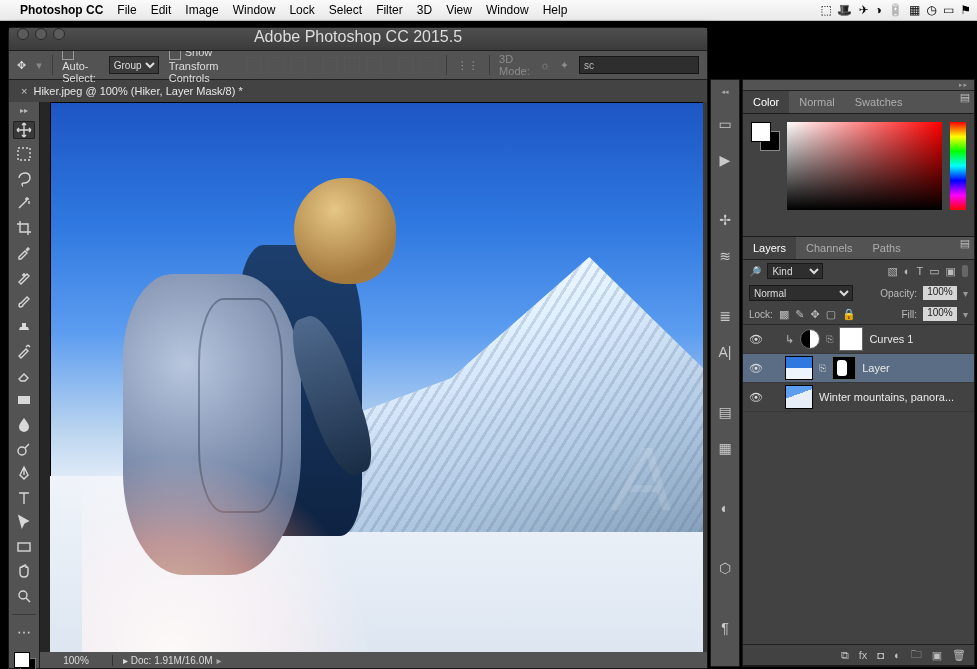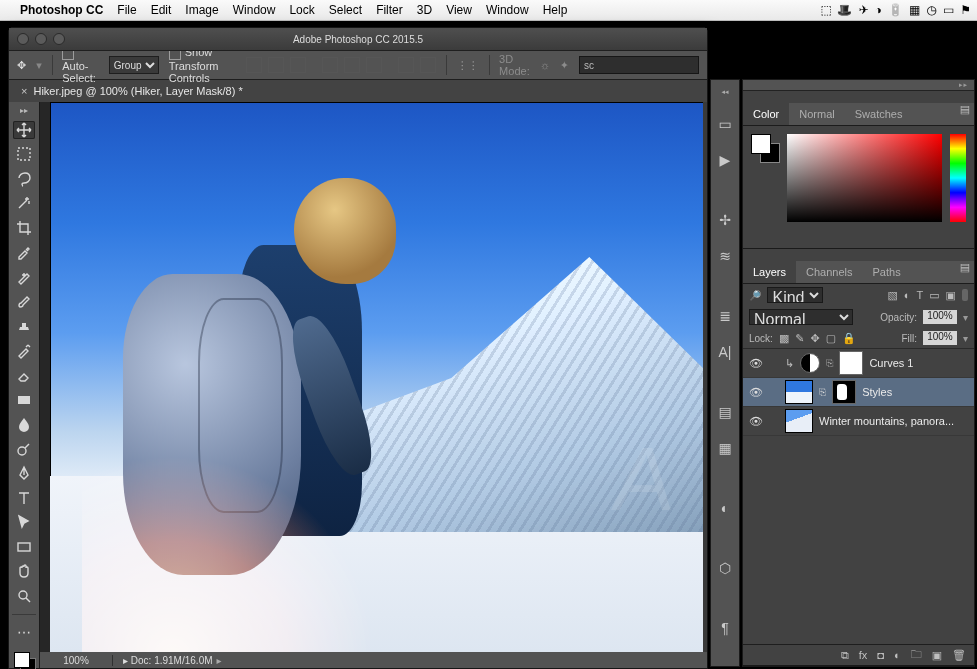--- a/index.html
+++ b/index.html
@@ -5,21 +5,21 @@
 html,body{margin:0;padding:0;font-family:"Helvetica Neue",Arial,sans-serif;font-size:11px;color:#ddd;background:#000;width:977px;height:669px;overflow:hidden;}
 
 .menubar{height:20px;background:linear-gradient(#fafafa,#e9e9e9);border-bottom:1px solid #bcbcbc;display:flex;align-items:center;padding:0 6px;color:#000;font-size:12px;gap:14px;}
 .menubar .apple{font-size:13px;}
 .menubar .app{font-weight:600;}
 .menubar .spacer{flex:1;}
 .menubar .tray{display:flex;gap:6px;font-size:12px;}
 .menubar .tray span{filter:grayscale(1);}
 
 .win{position:absolute;left:8px;top:27px;width:698px;height:640px;background:#535353;border:1px solid #161616;border-radius:5px 5px 0 0;box-shadow:2px 4px 14px rgba(0,0,0,.5);}
-.titlebar{height:22px;background:linear-gradient(#4f4f4f,#3b3b3b);border-bottom:1px solid #1f1f1f;display:flex;align-items:center;color:#ddd;font-size:10px;position:relative;}
+.titlebar{height:22px;background:linear-gradient(#4f4f4f,#3b3b3b);border-bottom:1px solid #1f1f1f;display:flex;align-items:flex-start;color:#ddd;font-size:16px;position:relative;}
 .traffic{display:flex;gap:6px;margin-left:8px;}
 .traffic .dot{width:10px;height:10px;border-radius:50%;background:#5b5b5b;border:1px solid #2a2a2a;}
 .titlebar .title{position:absolute;left:0;right:0;text-align:center;pointer-events:none;}
 
 .optbar{height:28px;background:#535353;border-bottom:1px solid #1e1e1e;display:flex;align-items:center;padding:0 8px;gap:10px;color:#ddd;}
 .optbar .moveico{width:18px;height:18px;display:flex;align-items:center;justify-content:center;}
 .optbar .chk{width:10px;height:10px;border:1px solid #9c9c9c;display:inline-block;margin-right:4px;vertical-align:middle;}
 .optbar select{background:#3a3a3a;color:#ddd;border:1px solid #1e1e1e;height:18px;font-size:10px;}
 .optbar .sep{width:1px;height:20px;background:#3a3a3a;}
 .aligncluster{display:flex;gap:6px;color:#7d7d7d;font-size:12px;}
@@ -60,41 +60,41 @@
 
 .status{position:absolute;left:0;right:0;bottom:0;height:16px;background:#535353;color:#ddd;display:flex;align-items:center;font-size:10px;}
 .status .zoom{width:72px;text-align:center;border-right:1px solid #303030;}
 .status .doc{padding:0 10px;}
 .rscroll{position:absolute;top:0;right:0;bottom:16px;width:4px;background:#3a3a3a;}
 
 .dockcol{position:absolute;left:710px;top:79px;width:28px;bottom:2px;background:#535353;border:1px solid #1b1b1b;display:flex;flex-direction:column;align-items:center;gap:20px;padding-top:8px;}
 .dockcol .ico{width:18px;height:18px;color:#c9c9c9;display:flex;align-items:center;justify-content:center;font-size:14px;}
 .dockcol .grp{height:1px;background:#2c2c2c;width:100%;margin:2px 0;}
 
-.panels{position:absolute;left:742px;top:79px;right:2px;bottom:2px;background:#424242;border:1px solid #1a1a1a;display:flex;flex-direction:column;gap:12px;}
+.panels{position:absolute;left:742px;top:79px;right:2px;bottom:2px;background:#424242;border:1px solid #1a1a1a;display:flex;flex-direction:column;}
 .panelhead{height:10px;background:#535353;border-bottom:1px solid #222;display:flex;justify-content:flex-end;align-items:center;}
 .panelhead .drag{font-size:7px;color:#999;margin-right:6px;letter-spacing:1px;}
 .pgroup{border-bottom:1px solid #1a1a1a;background:#424242;}
 .tabs{display:flex;background:#535353;height:22px;border-bottom:1px solid #1c1c1c;}
 .tabs .tab{padding:0 10px;display:flex;align-items:center;color:#aeaeae;font-size:11px;}
 .tabs .tab.active{color:#fff;background:#424242;}
 .tabs .flex{flex:1;}
 .tabs .menu{width:18px;text-align:center;color:#bbb;}
 
 .colorbody{height:106px;padding:8px;display:flex;gap:8px;}
 .colorbody .fgbg{position:relative;width:28px;height:28px;}
 .colorbody .fgbg .fg{position:absolute;left:0;top:0;width:18px;height:18px;background:#fff;border:1px solid #000;}
 .colorbody .fgbg .bg{position:absolute;left:9px;top:9px;width:18px;height:18px;background:#000;border:1px solid #888;}
 .colorbody .ramp{flex:1;height:88px;background:linear-gradient(90deg,#fff 0%,#f00 100%);position:relative;}
 .colorbody .ramp::after{content:"";position:absolute;inset:0;background:linear-gradient(180deg,transparent 0%,#000 100%);}
 .colorbody .hue{width:16px;height:88px;background:linear-gradient(180deg,#f00,#ff0,#0f0,#0ff,#00f,#f0f,#f00);}
 
 .layersbody{flex:1;background:#424242;display:flex;flex-direction:column;}
 .lrow{display:flex;align-items:center;gap:6px;padding:3px 6px;font-size:10px;color:#ccc;}
-.lrow select,.lrow input{background:#2e2e2e;color:#ddd;border:1px solid #191919;height:16px;font-size:16px;}
+.lrow select,.lrow input{background:#2e2e2e;color:#ddd;border:1px solid #191919;height:16px;font-size:10px;}
 .lrow .lbl{color:#bbb;}
 .lrow .pct{width:34px;background:#d6d6d6;color:#222;height:14px;text-align:center;display:inline-block;}
 .lrow .ico{color:#bbb;font-size:11px;}
 .lstack{flex:1;overflow:auto;background:#424242;border-top:1px solid #2a2a2a;}
 .layer{display:flex;align-items:center;height:28px;padding:0 6px;gap:6px;border-bottom:1px solid #383838;font-size:11px;}
 .layer.sel{background:#5a6d84;}
 .layer .eye{width:14px;text-align:center;color:#ddd;}
 .layer .link{width:10px;}
 .layer .thumb{width:26px;height:22px;background:#ddd;border:1px solid #000;background-size:cover;}
 .layer .mask{width:22px;height:22px;background:#000;border:1px solid #666;position:relative;}
@@ -414,21 +414,21 @@
           <span style="color:#bbb;font-size:9px">⎘</span>
           <div class="adjmask"></div>
           <span class="name">Curves 1</span>
         </div>
         <div class="layer sel">
           <span class="eye">👁</span>
           <span class="link"></span>
           <div class="thumb sky"></div>
           <span style="color:#ddd;font-size:9px">⎘</span>
           <div class="mask"></div>
-          <span class="name">Styles</span>
+          <span class="name">Layer</span>
         </div>
         <div class="layer">
           <span class="eye">👁</span>
           <span class="link"></span>
           <div class="thumb mtn"></div>
           <span class="name">Winter mountains, panora...</span>
         </div>
       </div>
 
       <div class="lfooter">

